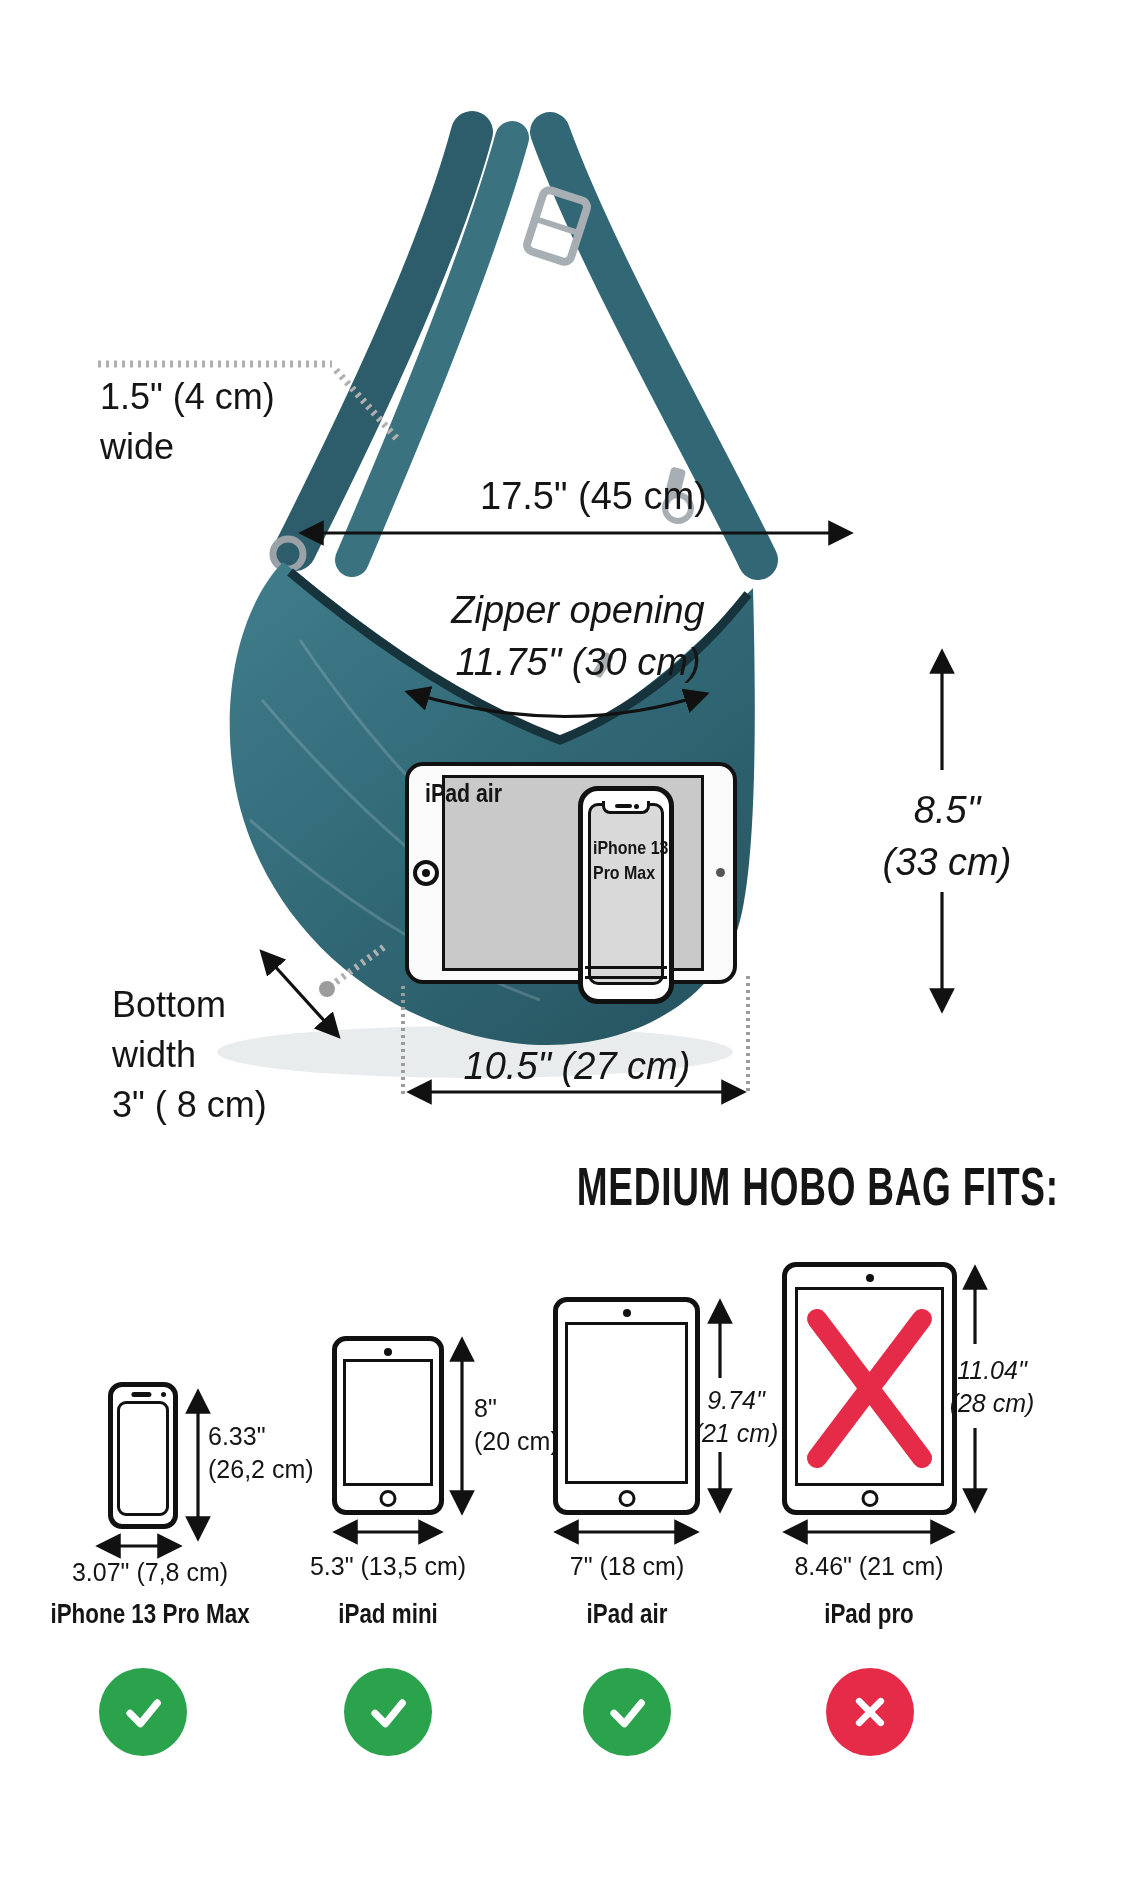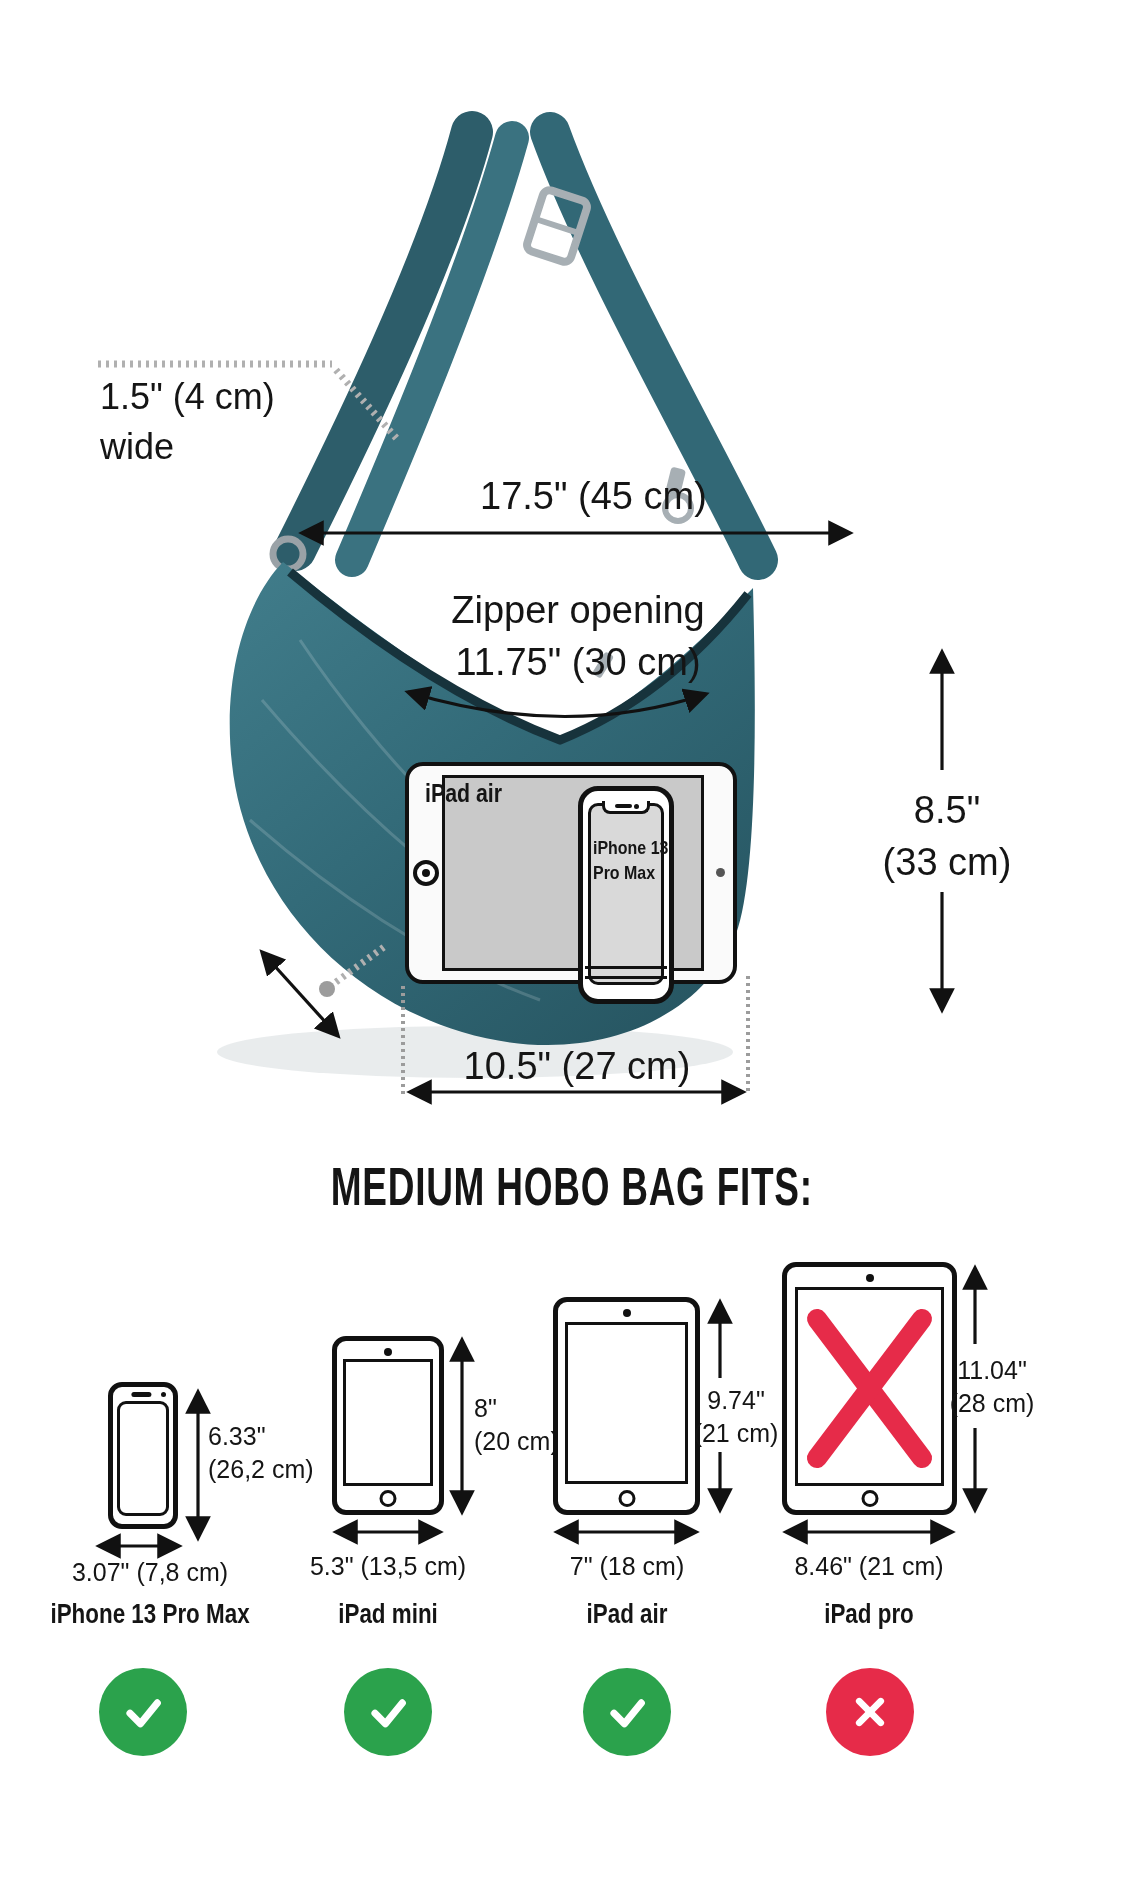--- a/index.html
+++ b/index.html
@@ -3,22 +3,22 @@
 <meta charset="utf-8">
 <style>
   html,body{margin:0;padding:0;background:#ffffff;}
   .canvas{position:relative;width:1144px;height:1884px;background:#fff;overflow:hidden;
           font-family:"Liberation Sans",sans-serif;color:#151515;}
   svg.art{position:absolute;left:0;top:0;}
   .txt{position:absolute;white-space:nowrap;}
   .t36{font-size:36px;line-height:50px;}
   .t38{font-size:38px;line-height:52px;}
   .t25{font-size:25px;line-height:33px;}
-  .ctr{text-align:center;}
-  .heading{position:absolute;left:0;right:0;top:1158px;text-align:center;font-size:50px;font-weight:700;}
+  .ctr{text-align:center;font-style:italic;}
+  .heading{position:absolute;left:0;right:0;top:1158px;text-align:right;font-size:50px;font-weight:700;}
   .heading span{display:inline-block;transform:scale(.74,1.08);letter-spacing:1px;}
 
   
   .ipad-bag{position:absolute;left:405px;top:762px;width:332px;height:222px;background:#fafafa;
             border:4px solid #111;border-radius:18px;box-sizing:border-box;}
   .ipad-bag .scr{position:absolute;top:9px;bottom:9px;left:33px;right:29px;border:3px solid #111;
                  background:#c9c9c9;box-sizing:border-box;}
   .ipad-bag .lbl{position:absolute;left:16px;top:12px;font-size:26px;font-weight:700;
                  transform:scaleX(.82);transform-origin:left;}
   .ipad-bag .home{position:absolute;left:4px;top:50%;margin-top:-13px;width:26px;height:26px;
@@ -176,20 +176,25 @@
   <div class="txt t38 ctr" style="left:398px;top:584px;width:360px;">
     <div>Zipper opening</div>
     <div>11.75" (30 cm)</div>
   </div>
 
   <div class="txt t38 ctr" style="left:858px;top:784px;width:178px;">
     <div>8.5"</div>
     <div>(33 cm)</div>
   </div>
 
+  <div class="txt t36" style="left:112px;top:980px;">
+    <div>Bottom</div>
+    <div>width</div>
+    <div>3" ( 8 cm)</div>
+  </div>
 
   <div class="txt t38 ctr" style="left:417px;top:1040px;width:320px;">10.5" (27 cm)</div>
 
   <div class="heading">
     <span>MEDIUM HOBO BAG FITS:</span>
   </div>
 
   <div class="dev phone-sm" style="left:108px;top:1382px;width:70px;height:147px;">
     <div class="pill"></div>
     <div class="dot"></div>

